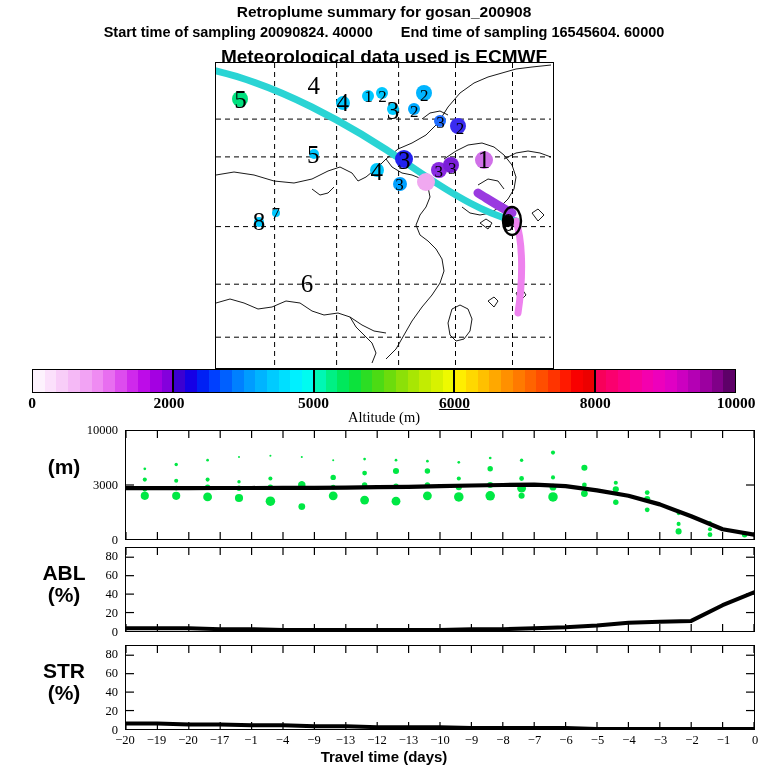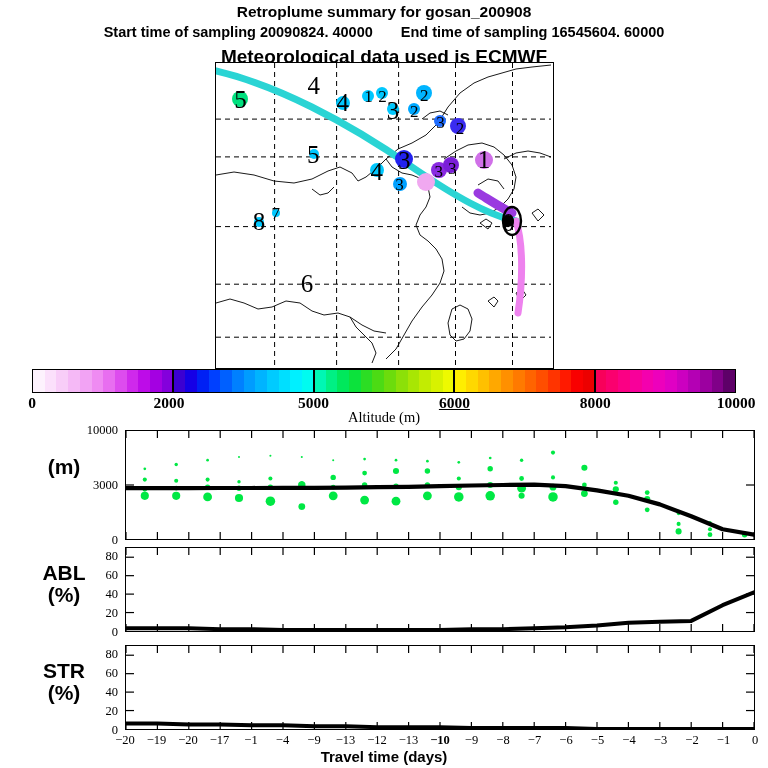--- a/index.html
+++ b/index.html
@@ -481,21 +481,21 @@
     <div class="xtick" style="left: 125px;">−20</div>
     <div class="xtick" style="left: 156.5px;">−19</div>
     <div class="xtick" style="left: 188px;">−20</div>
     <div class="xtick" style="left: 219.5px;">−17</div>
     <div class="xtick" style="left: 251px;">−1</div>
     <div class="xtick" style="left: 282.5px;">−4</div>
     <div class="xtick" style="left: 314px;">−9</div>
     <div class="xtick" style="left: 345.5px;">−13</div>
     <div class="xtick" style="left: 377px;">−12</div>
     <div class="xtick" style="left: 408.5px;">−13</div>
-    <div class="xtick" style="left: 440px; font-weight: bold;">−10</div>
+    <div class="xtick" style="left: 440px;">−10</div>
     <div class="xtick" style="left: 471.5px;">−9</div>
     <div class="xtick" style="left: 503px;">−8</div>
     <div class="xtick" style="left: 534.5px;">−7</div>
     <div class="xtick" style="left: 566px;">−6</div>
     <div class="xtick" style="left: 597.5px;">−5</div>
     <div class="xtick" style="left: 629px;">−4</div>
     <div class="xtick" style="left: 660.5px;">−3</div>
     <div class="xtick" style="left: 692px;">−2</div>
     <div class="xtick" style="left: 723.5px;">−1</div>
     <div class="xtick" style="left: 755px;">0</div>

